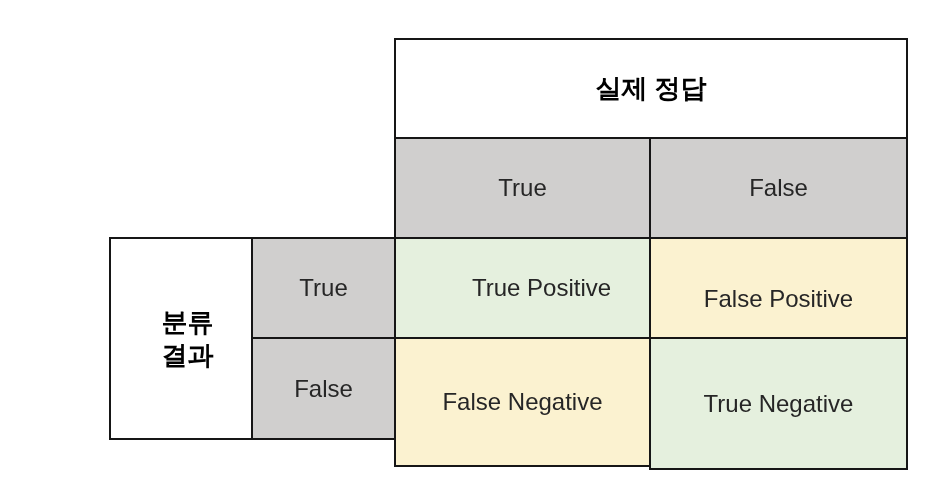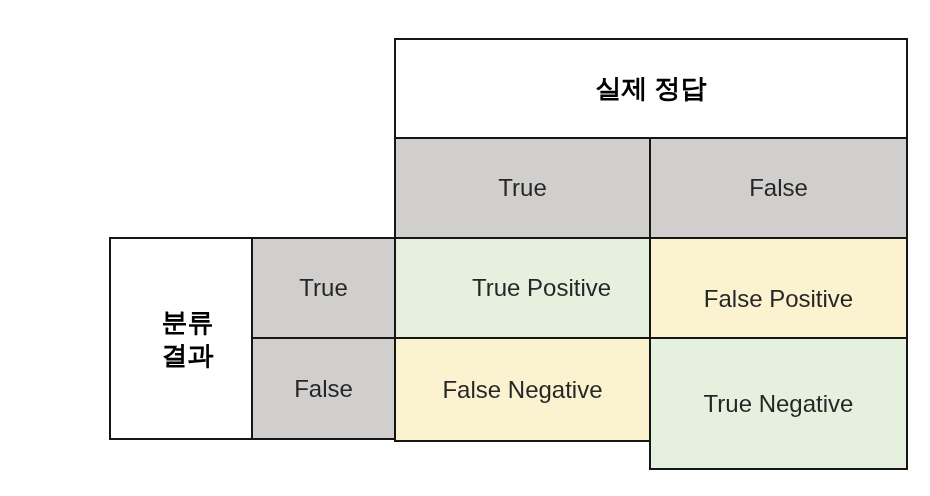--- a/index.html
+++ b/index.html
@@ -36,21 +36,21 @@
   }
   
   .c-top-header   { left: 350px; top: 38px;  width: 514px; height: 101px; }
   .c-col-true     { left: 350px; top: 137px; width: 257px; height: 102px; }
   .c-col-false    { left: 605px; top: 137px; width: 259px; height: 102px; }
   .c-side-header  { left: 65px;  top: 237px; width: 157px; height: 203px; }
   .c-row-true     { left: 207px; top: 237px; width: 145px; height: 102px; }
   .c-row-false    { left: 207px; top: 337px; width: 145px; height: 103px; }
   .c-tp           { left: 350px; top: 237px; width: 295px; height: 102px; text-align: center; }
   .c-fp           { left: 605px; top: 237px; width: 259px; height: 124px; }
-  .c-fn           { left: 350px; top: 337px; width: 257px; height: 105px; }
+  .c-fn           { left: 350px; top: 337px; width: 257px; height: 130px; }
   .c-tn           { left: 605px; top: 337px; width: 259px; height: 133px; }
   .two-line span { display: block; }
 </style>
 </head>
 <body>
 
 <div class="canvas">
 
   <div class="cell bold c-top-header" style="background-color: rgb(255, 255, 255);">실제 정답</div>
 

